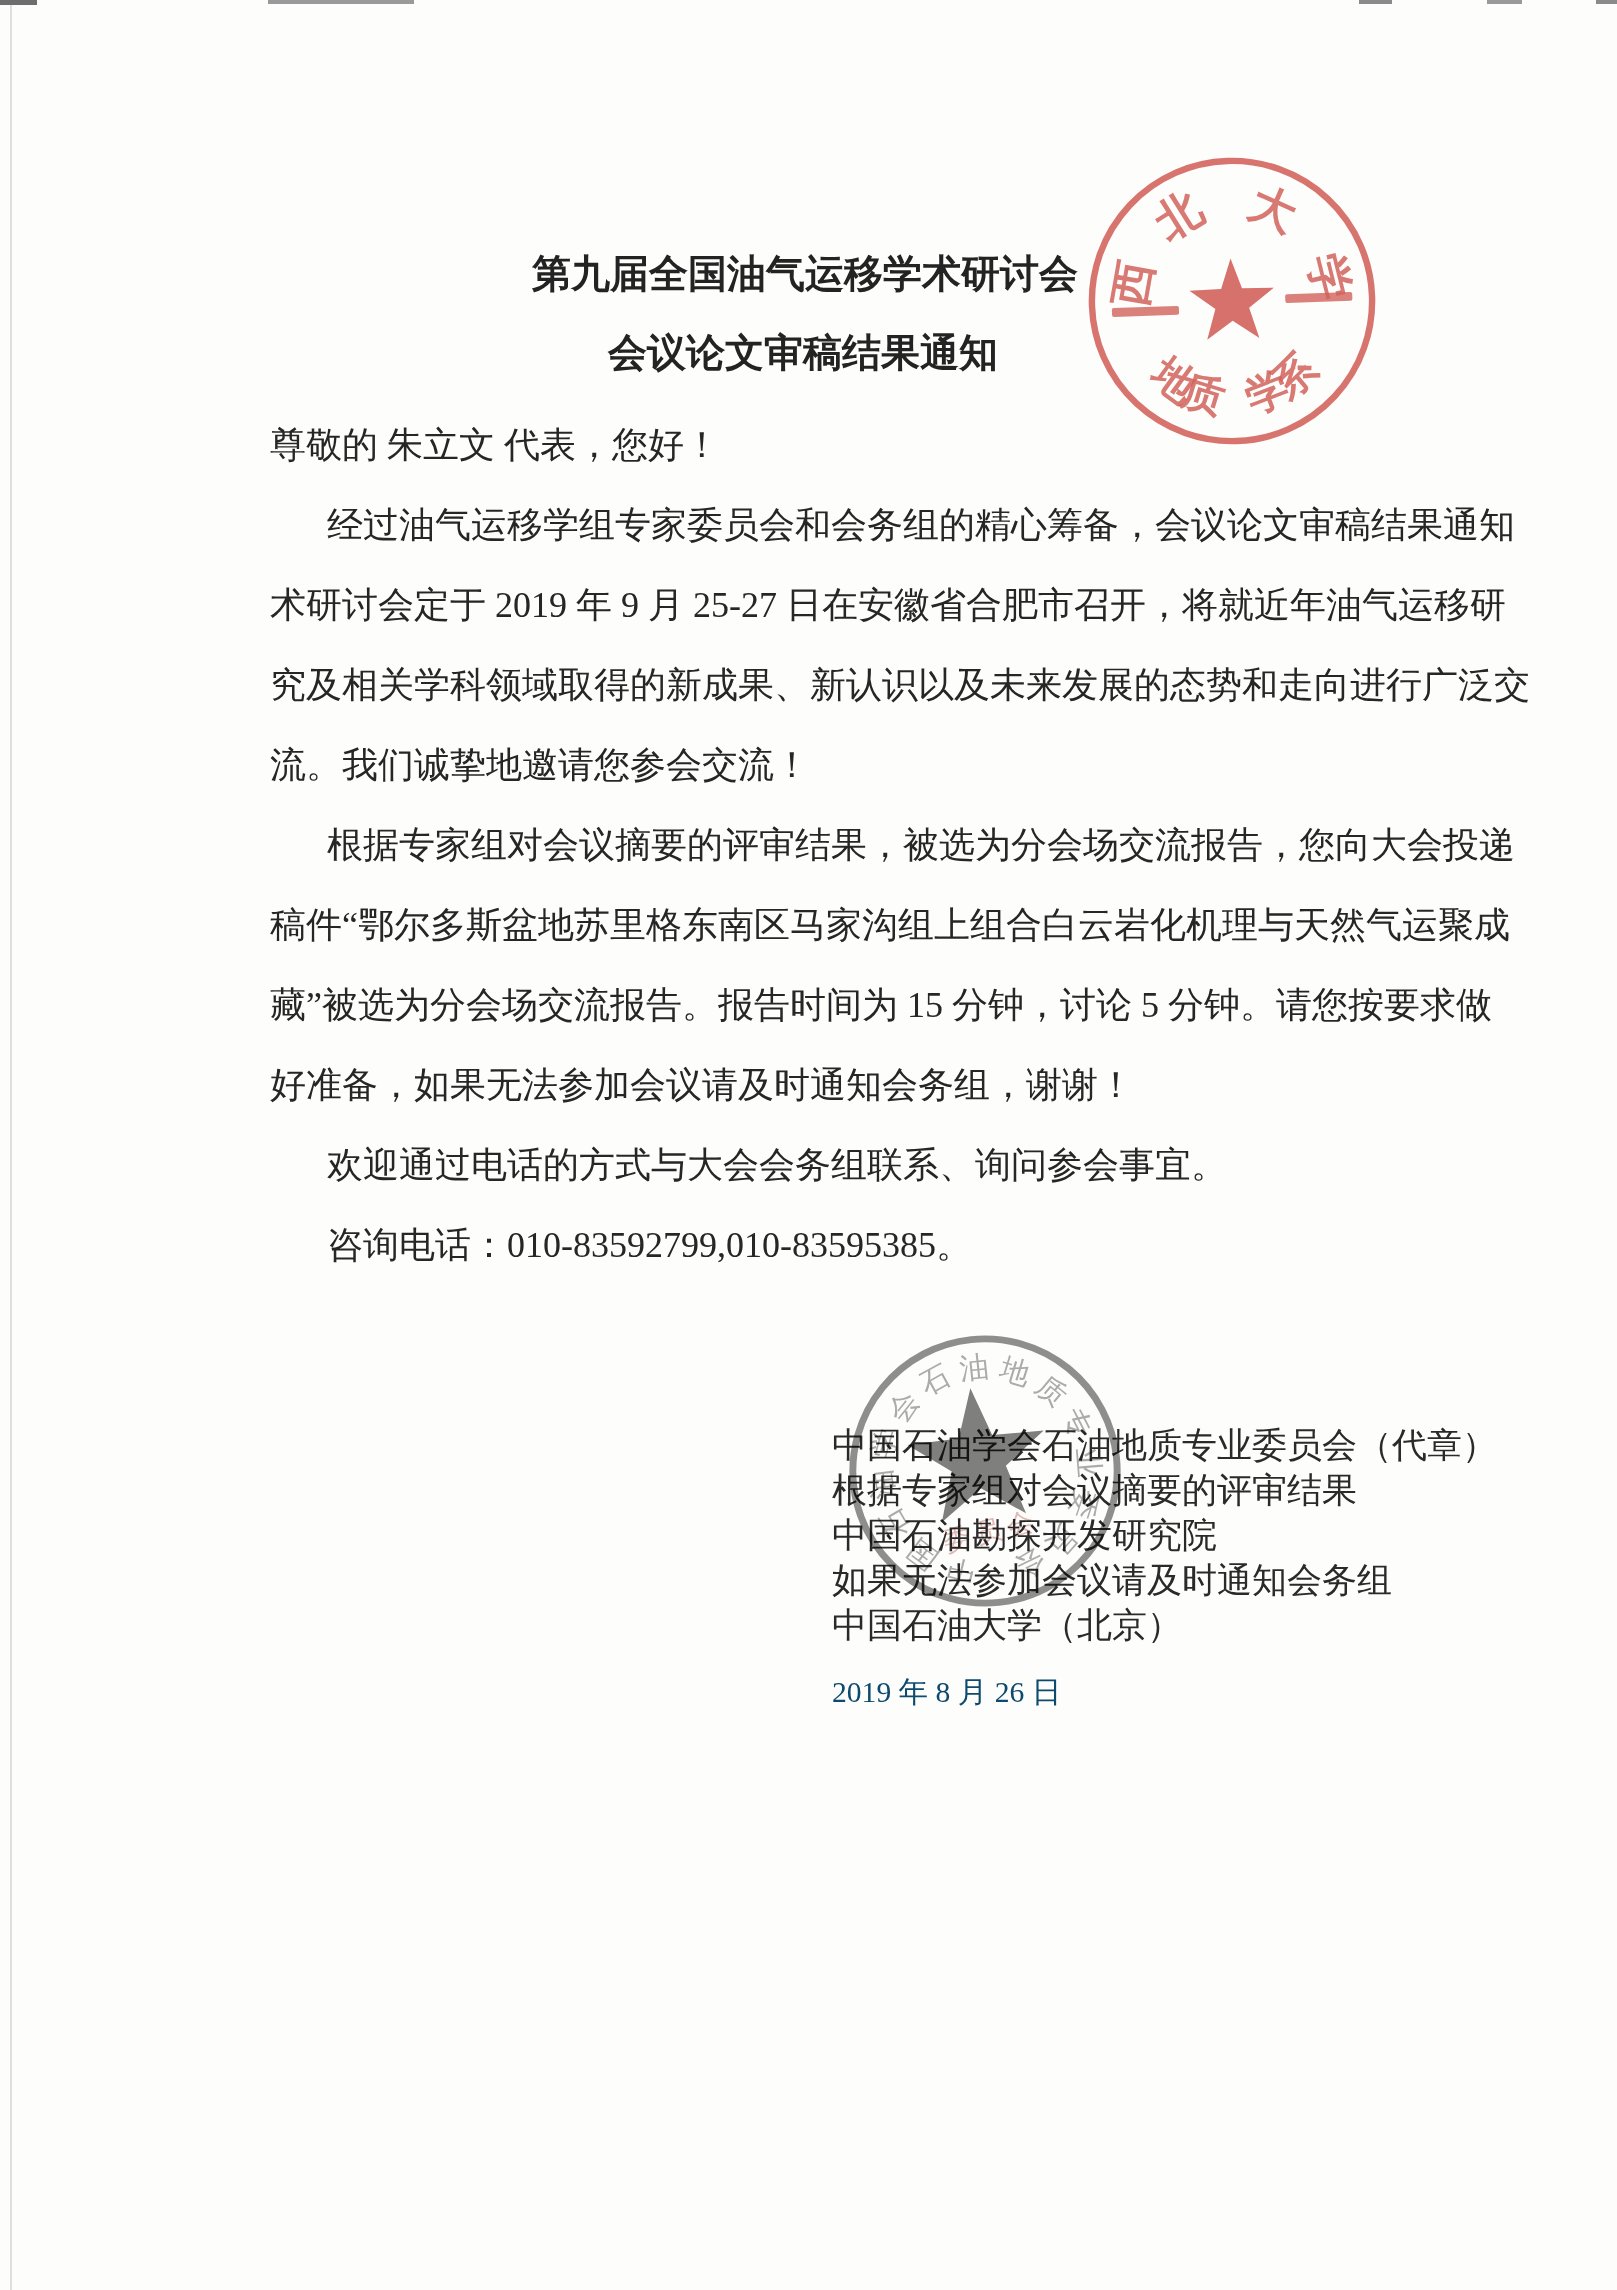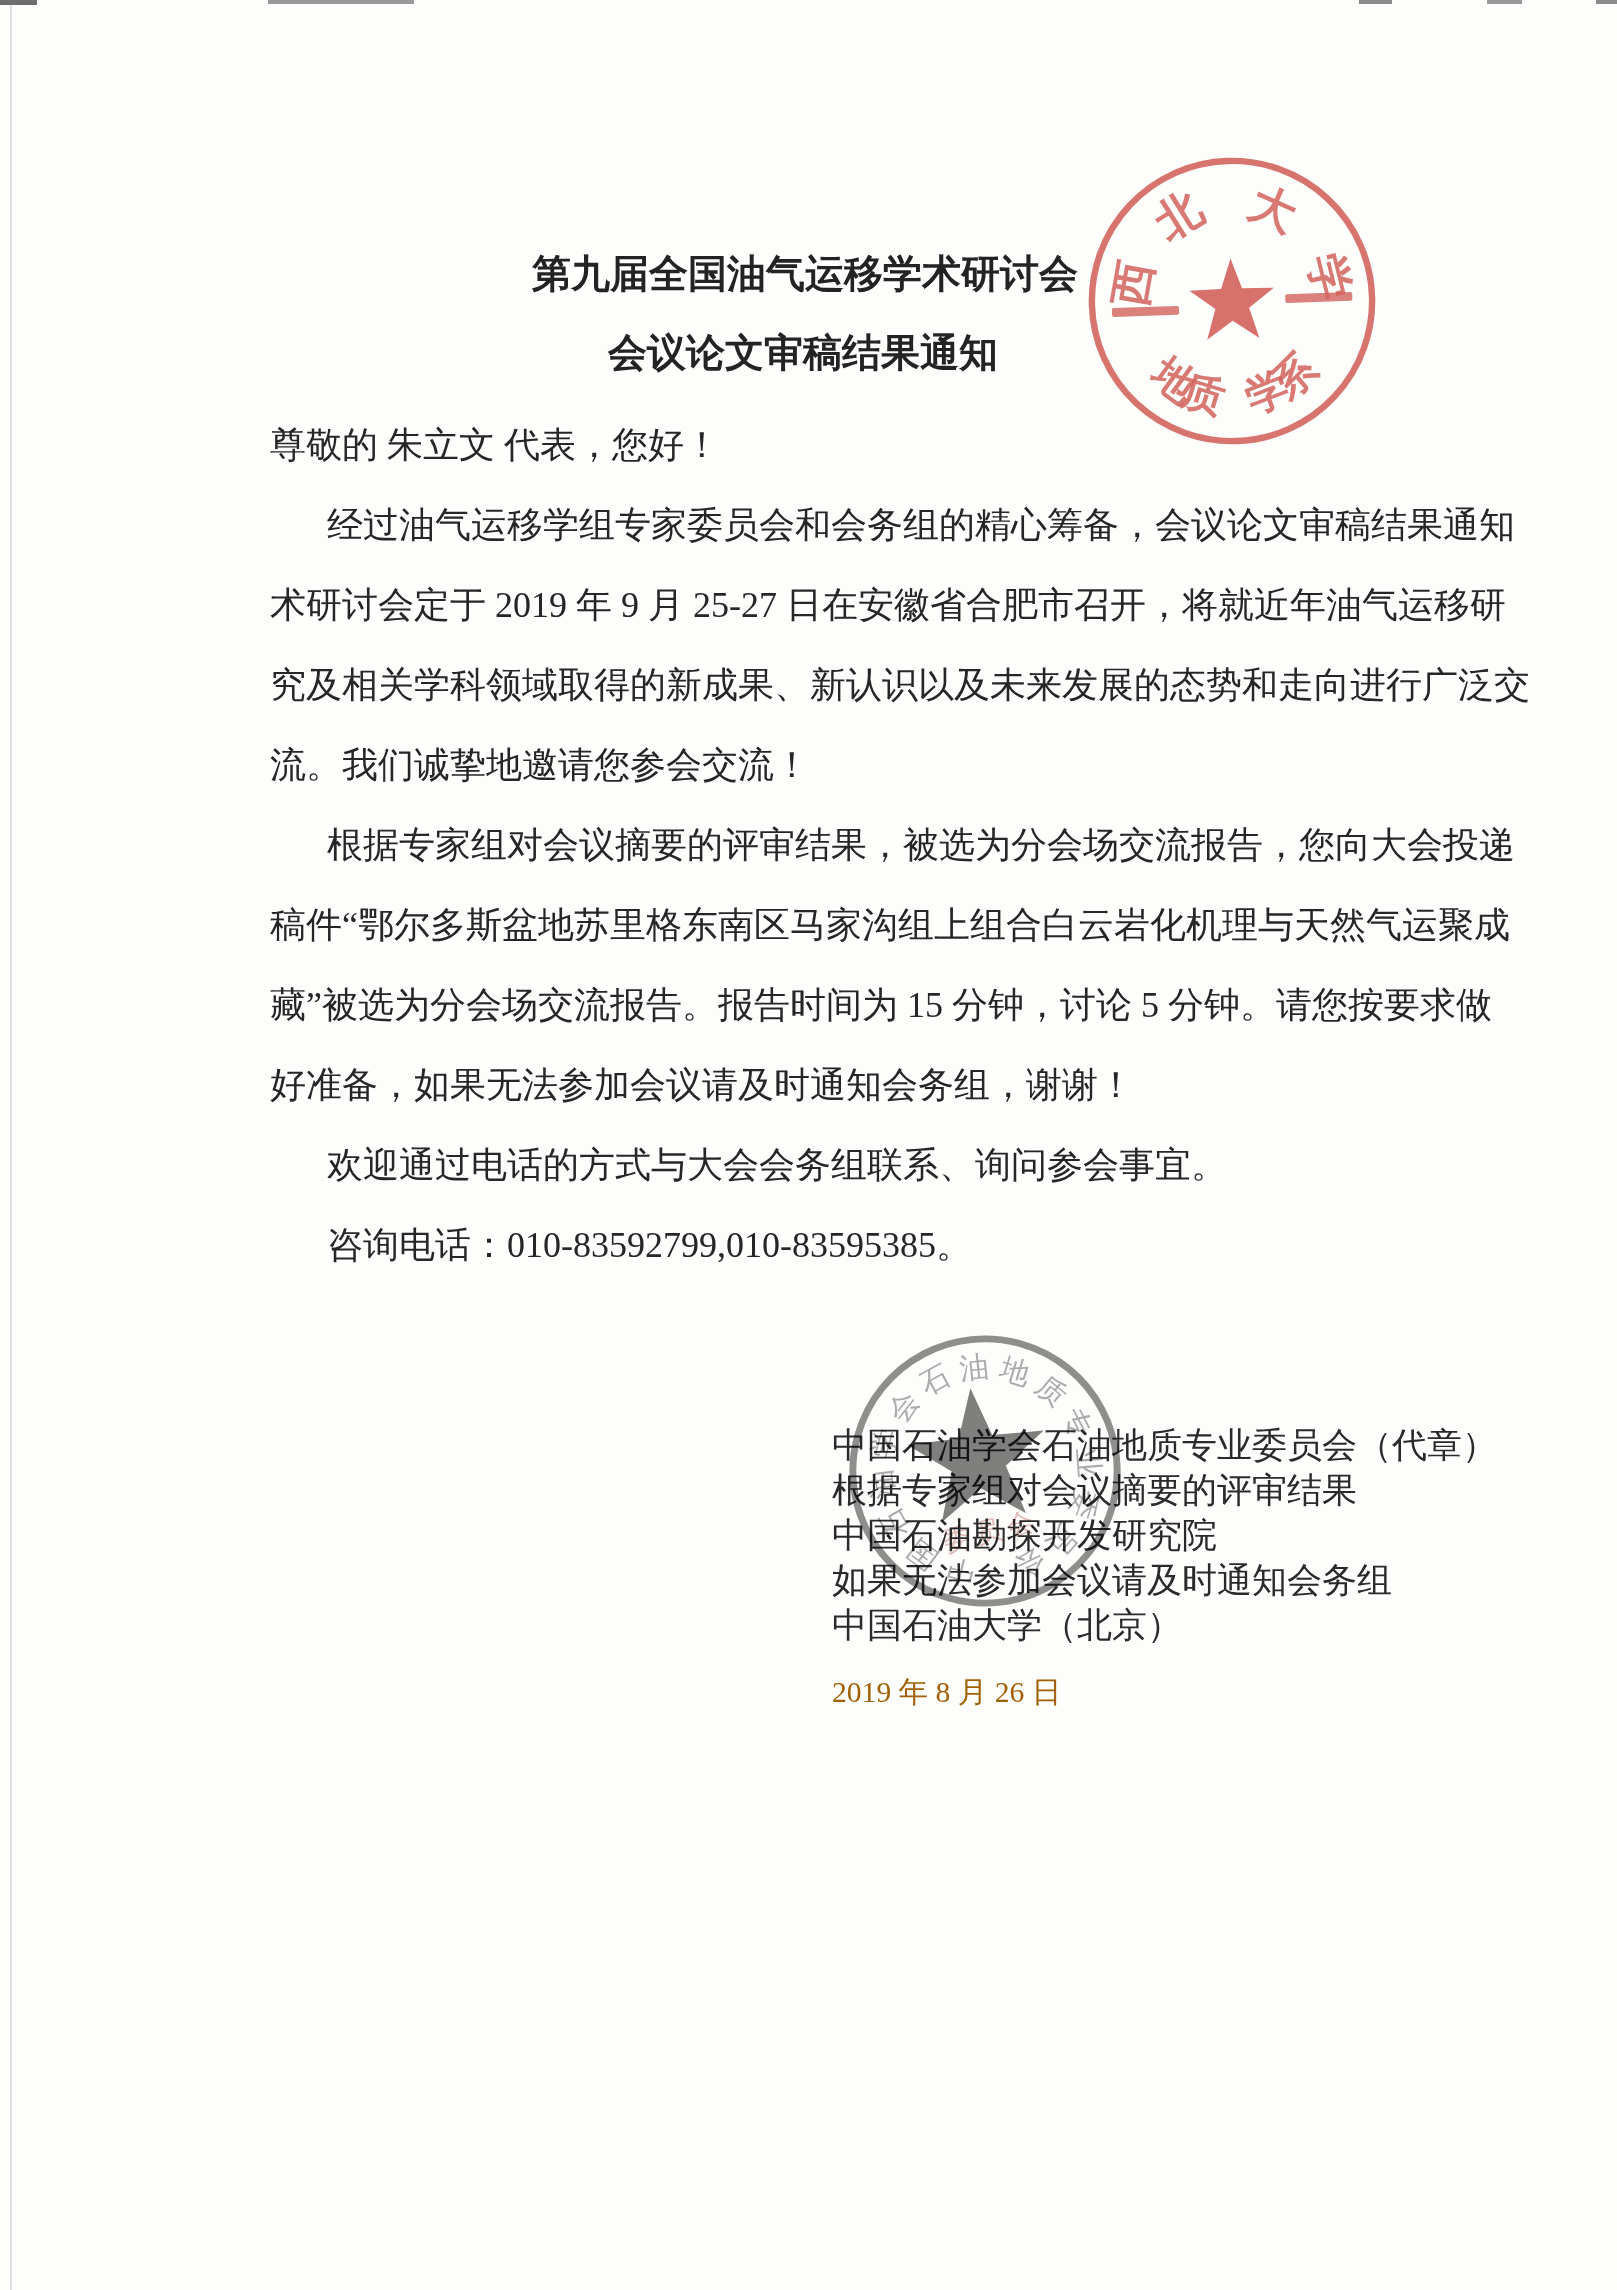--- a/index.html
+++ b/index.html
@@ -35,21 +35,21 @@
   .letter-body .bline{white-space:nowrap;}
   .letter-body .indent{text-indent:57px;}
   
   .signature{
     position:absolute;left:832px;top:1423px;
     font-size:35px;line-height:45px;color:#2a2a2a;
     white-space:nowrap;
   }
   .date-line{
     position:absolute;left:832px;top:1673px;
-    font-size:29.6px;line-height:39px;color:#a16207;white-space:nowrap;
+    font-size:29.6px;line-height:39px;color:#0c4a6e;white-space:nowrap;
   }
   
   .seal{position:absolute;mix-blend-mode:multiply;}
   .seal-red{left:1084px;top:153px;width:296px;height:296px;opacity:.9;}
   .seal-grey{left:842px;top:1328px;width:286px;height:286px;opacity:.92;}
 </style>
 </head>
 <body>
 
 <div class="page">

